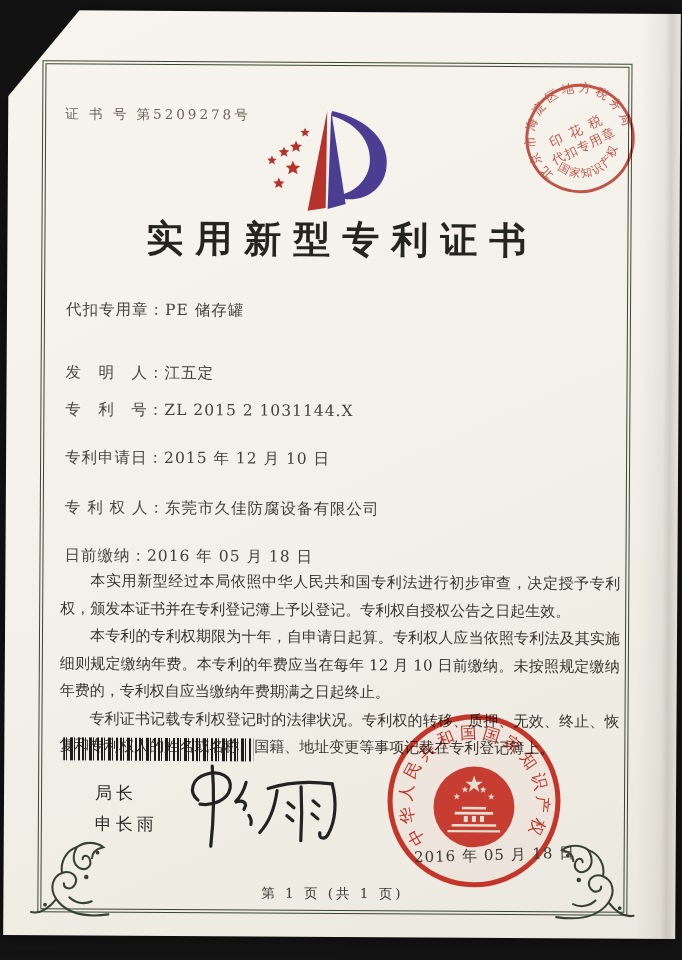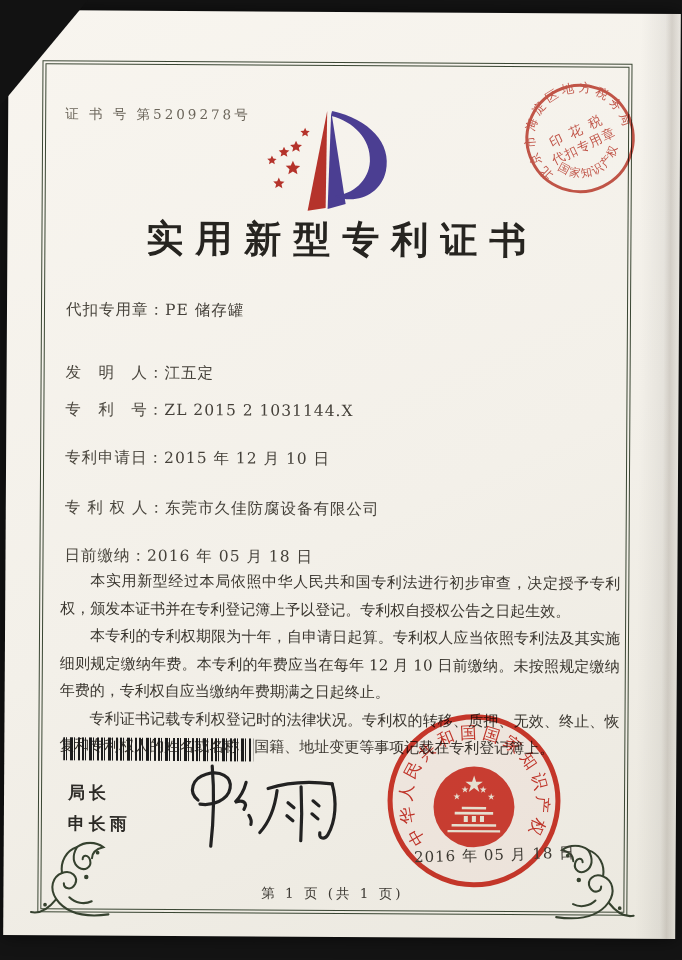--- a/index.html
+++ b/index.html
@@ -55,23 +55,23 @@
   .barcode{
     position:absolute;left:24px;top:676px;width:190px;height:23px;
     background:repeating-linear-gradient(90deg,
       #1c1c1c 0 2px,transparent 2px 3px,
       #1c1c1c 3px 4px,transparent 4px 7px,
       #1c1c1c 7px 10px,transparent 10px 11px,
       #1c1c1c 11px 12px,transparent 12px 15px,
       #1c1c1c 15px 17px,transparent 17px 19px);
   }
   .director{
-    position:absolute;left:29px;top:716px;
+    position:absolute;left:56px;top:716px;
     font-family:"Liberation Sans","DejaVu Sans",sans-serif;
-    font-size:17px;color:#2c2a26;letter-spacing:4px;line-height:31px;font-weight:700;
+    font-size:17px;color:#2c2a26;letter-spacing:4px;line-height:31px;font-weight:400;
   }
   .signature{position:absolute;left:140px;top:698px;width:172px;height:92px;}
   .seal-main{
     position:absolute;left:346px;top:648px;width:178px;height:178px;
     mix-blend-mode:multiply;opacity:.93;z-index:3;
   }
   .seal-date{
     position:absolute;left:368px;top:782px;width:176px;text-align:center;
     font-size:15px;color:#3d3a33;letter-spacing:1px;z-index:4;transform:rotate(-2deg);
     white-space:nowrap;

